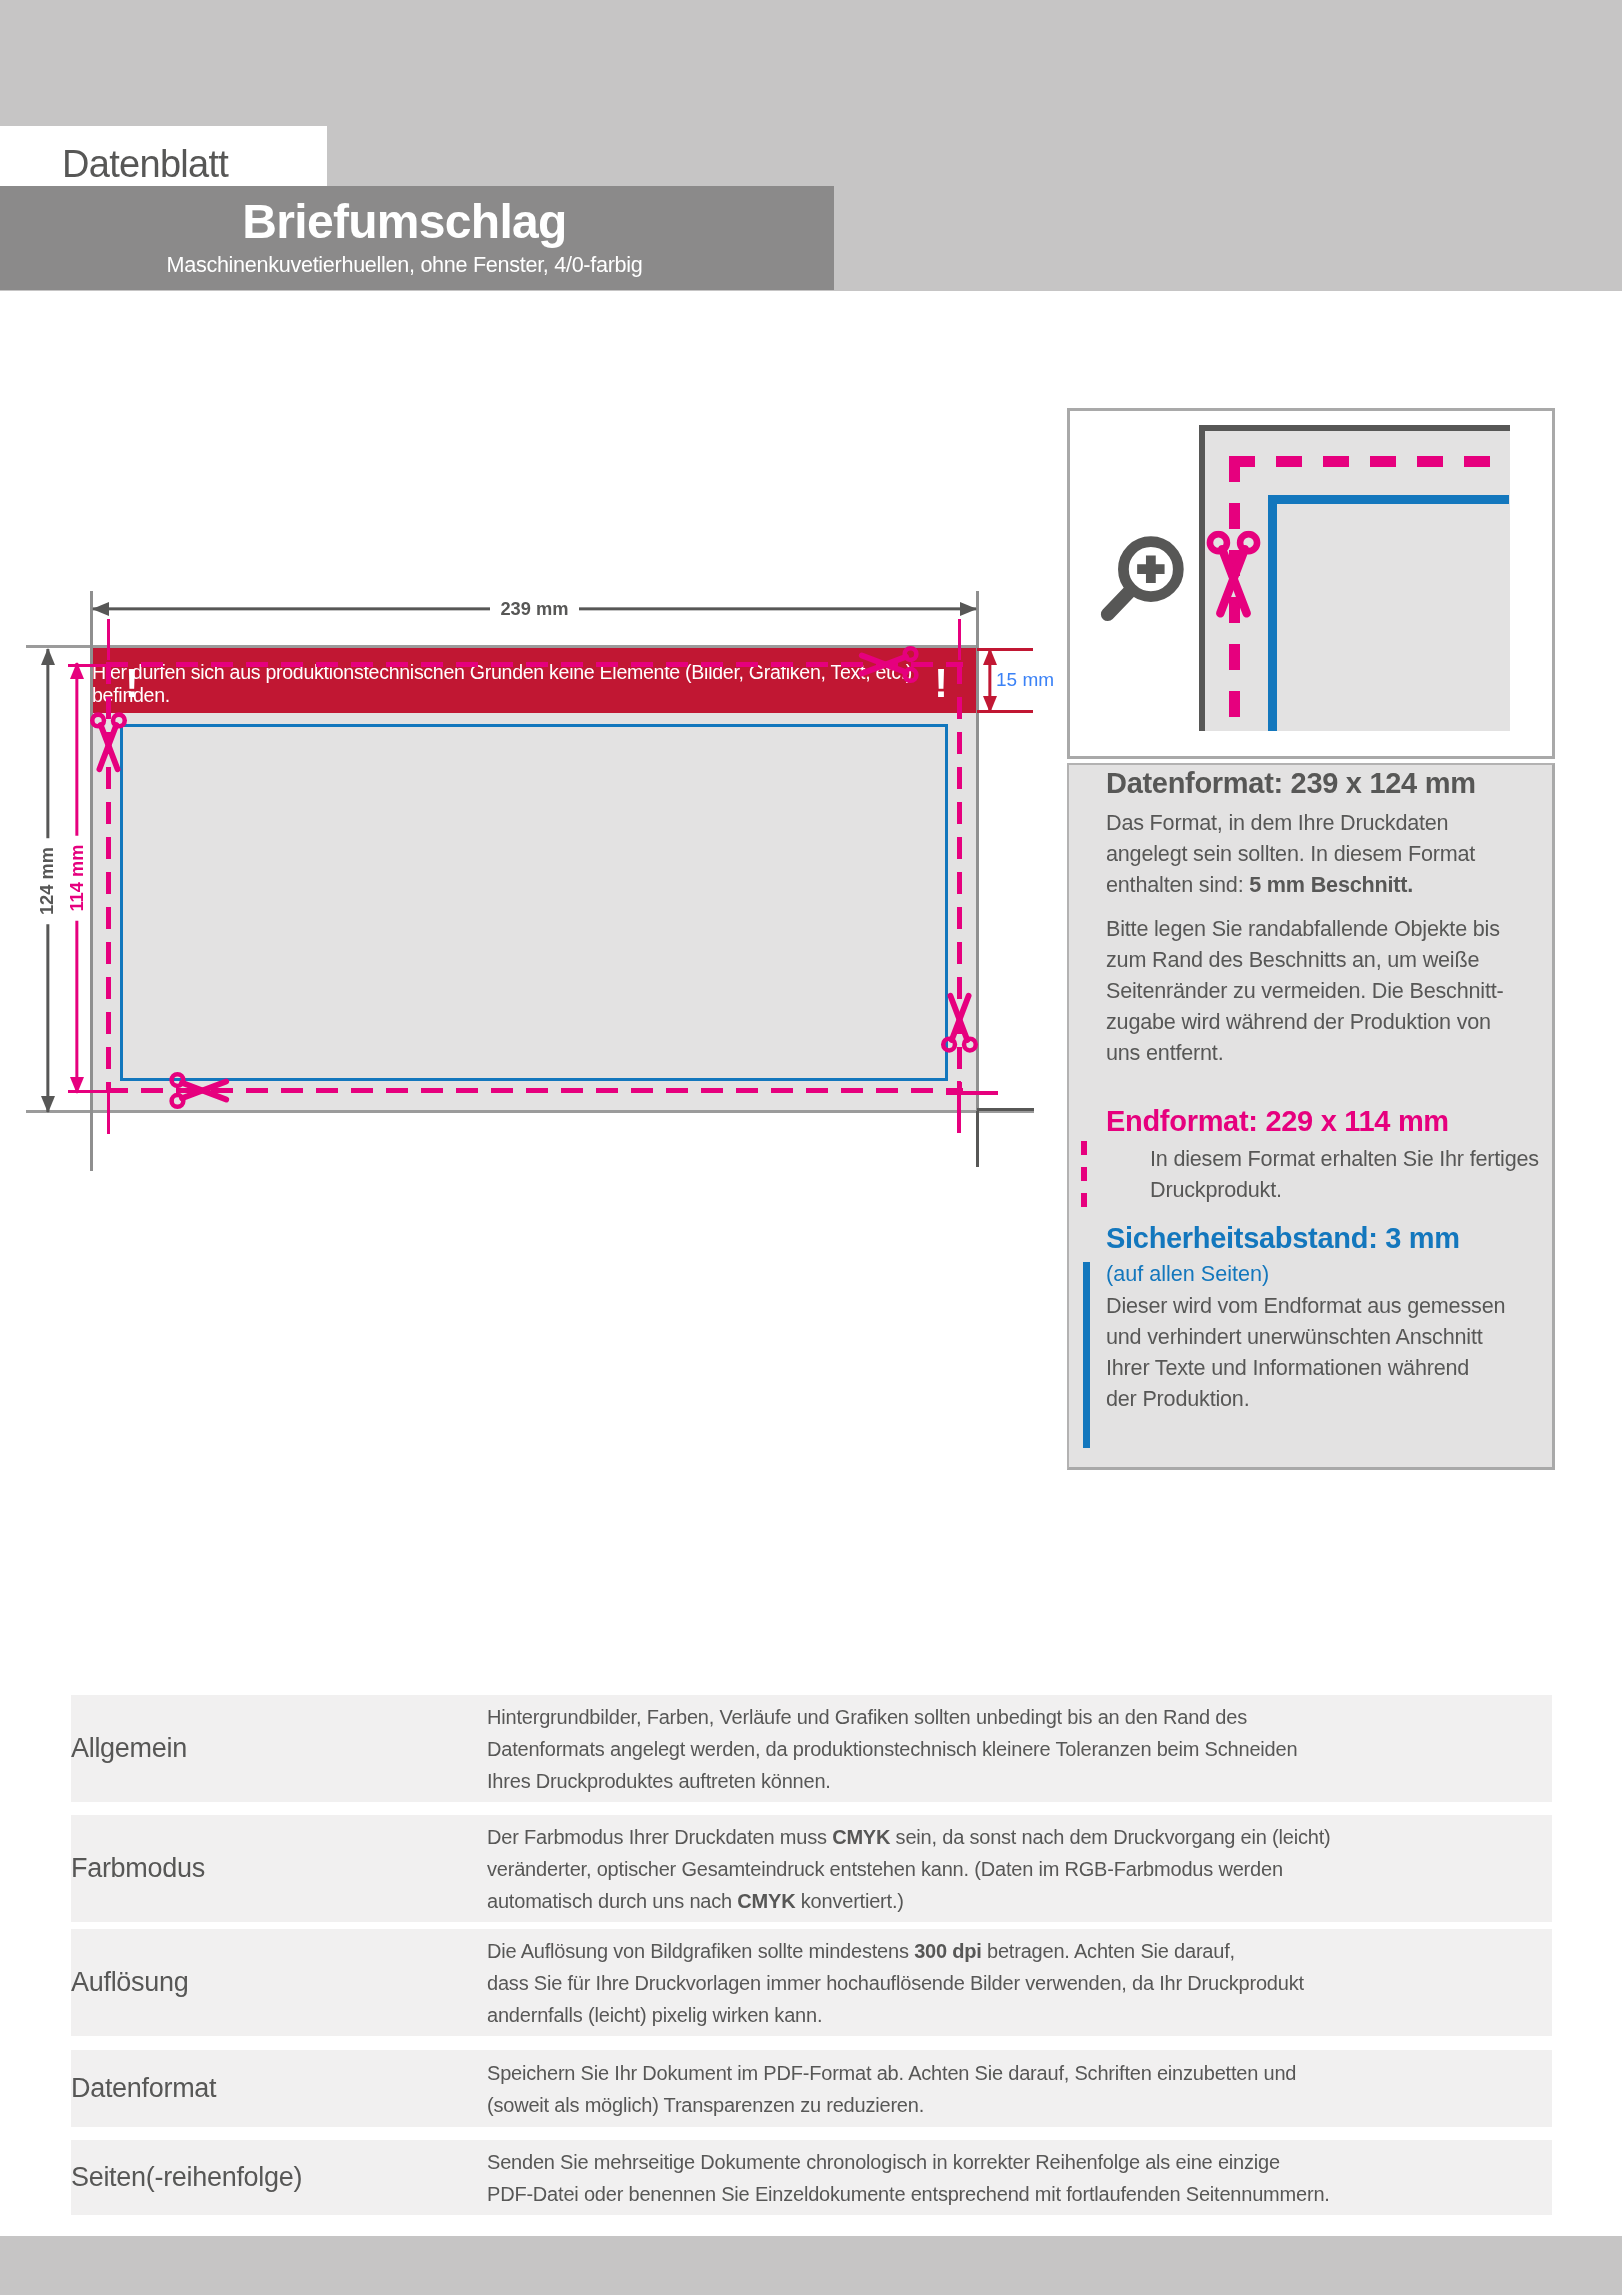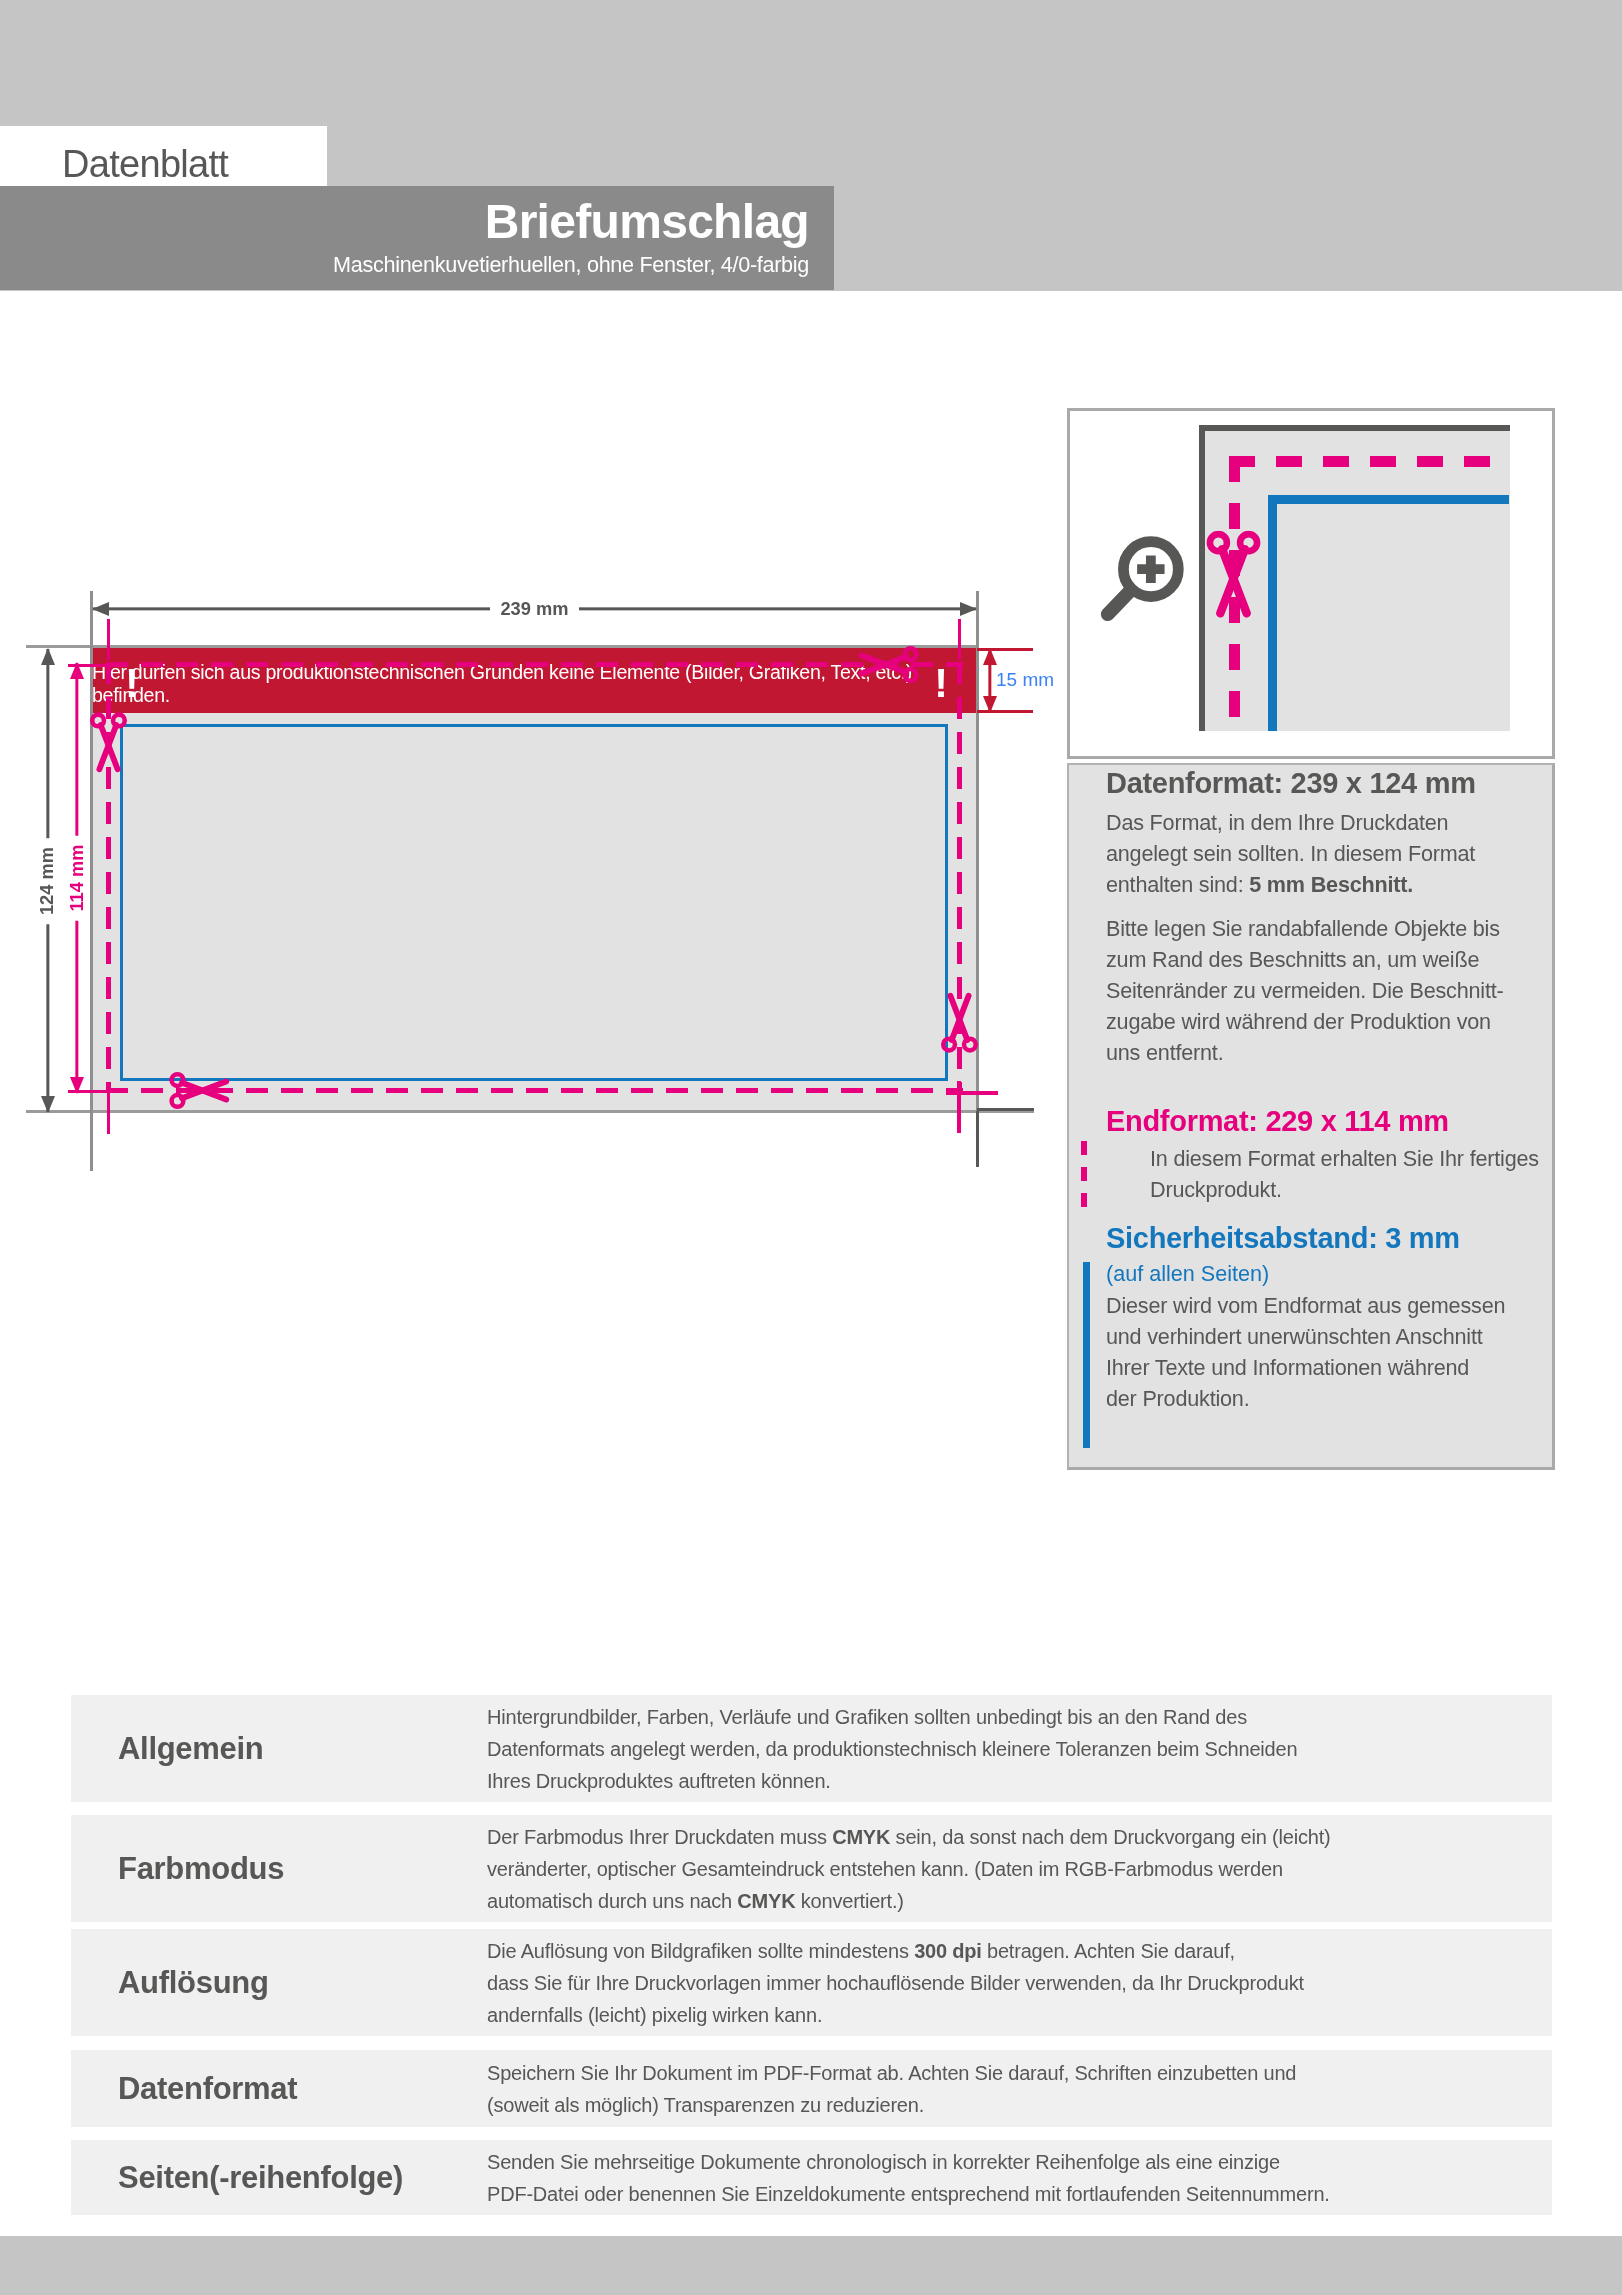--- a/index.html
+++ b/index.html
@@ -6,21 +6,21 @@
   #page{position:relative;width:1623px;height:2295px;background:#ffffff;overflow:hidden;
         font-family:"Liberation Sans",sans-serif;color:#575756;}
   .abs{position:absolute;}
 
   
   .band-top{left:0;top:0;width:1623px;height:291px;background:#c6c5c5;}
   .datenblatt-box{left:0;top:126px;width:327px;height:60px;background:#ffffff;
                   display:flex;align-items:flex-end;}
   .datenblatt-box span{padding-left:62px;font-size:38px;letter-spacing:-0.7px;color:#575756;}
   .title-band{left:0;top:186px;width:834px;height:104px;background:#8b8a8a;
-              display:flex;flex-direction:column;justify-content:center;align-items:flex-end;
+              display:flex;flex-direction:column;justify-content:center;align-items:center;
               padding-right:25px;box-sizing:border-box;color:#fff;}
   .title-band .t1{font-size:48px;font-weight:600;letter-spacing:-0.7px;line-height:1.02;}
   .title-band .t2{font-size:21.6px;margin-top:5.2px;letter-spacing:-0.3px;}
 
   
   .envelope{left:92px;top:648px;width:885px;height:465px;background:#e3e2e2;}
   .redbar{left:92px;top:648px;width:885px;height:65px;background:#c11733;
           display:flex;align-items:center;justify-content:center;}
   .redbar .warn{color:#fff;font-size:19.6px;letter-spacing:-0.3px;position:relative;top:3.9px;}
   .redbar .bang{position:absolute;top:50%;transform:translateY(-44%);color:#fff;
@@ -85,21 +85,21 @@
   .ip-sub{font-size:21.6px;line-height:29px;color:#1377bd;}
   .mag-dashbar{left:1081px;top:1141px;width:5.9px;height:77px;
          background:repeating-linear-gradient(180deg,#e6007e 0 14.4px,transparent 14.4px 26px);}
   .blue-bar{left:1083px;top:1262px;width:6.5px;height:186px;background:#1377bd;}
 
   
   .tips-header{left:71px;top:1603px;width:1481px;height:73px;background:#8b8a8a;
                display:flex;align-items:center;color:#fff;font-size:34px;letter-spacing:-0.3px;}
   .tips-header span{padding-left:47px;}
   .tip-row{left:71px;width:1481px;background:#f1f0f0;display:flex;align-items:center;box-sizing:border-box;}
-  .tip-label{width:416px;padding-left:47px;box-sizing:border-box;font-size:31px;letter-spacing:-0.3px;color:#575756;flex:none;font-weight:bold;}
+  .tip-label{width:416px;box-sizing:border-box;font-size:27px;letter-spacing:-0.3px;color:#575756;flex:none;}
   .tip-body{font-size:20px;line-height:32px;letter-spacing:-0.2px;color:#575756;white-space:pre-line;}
   .footer-band{left:0;top:2236px;width:1623px;height:60px;background:#c6c5c5;}
 
   strong{font-weight:700;}
 </style>
 </head>
 <body>
 
 <div id="page">
 

